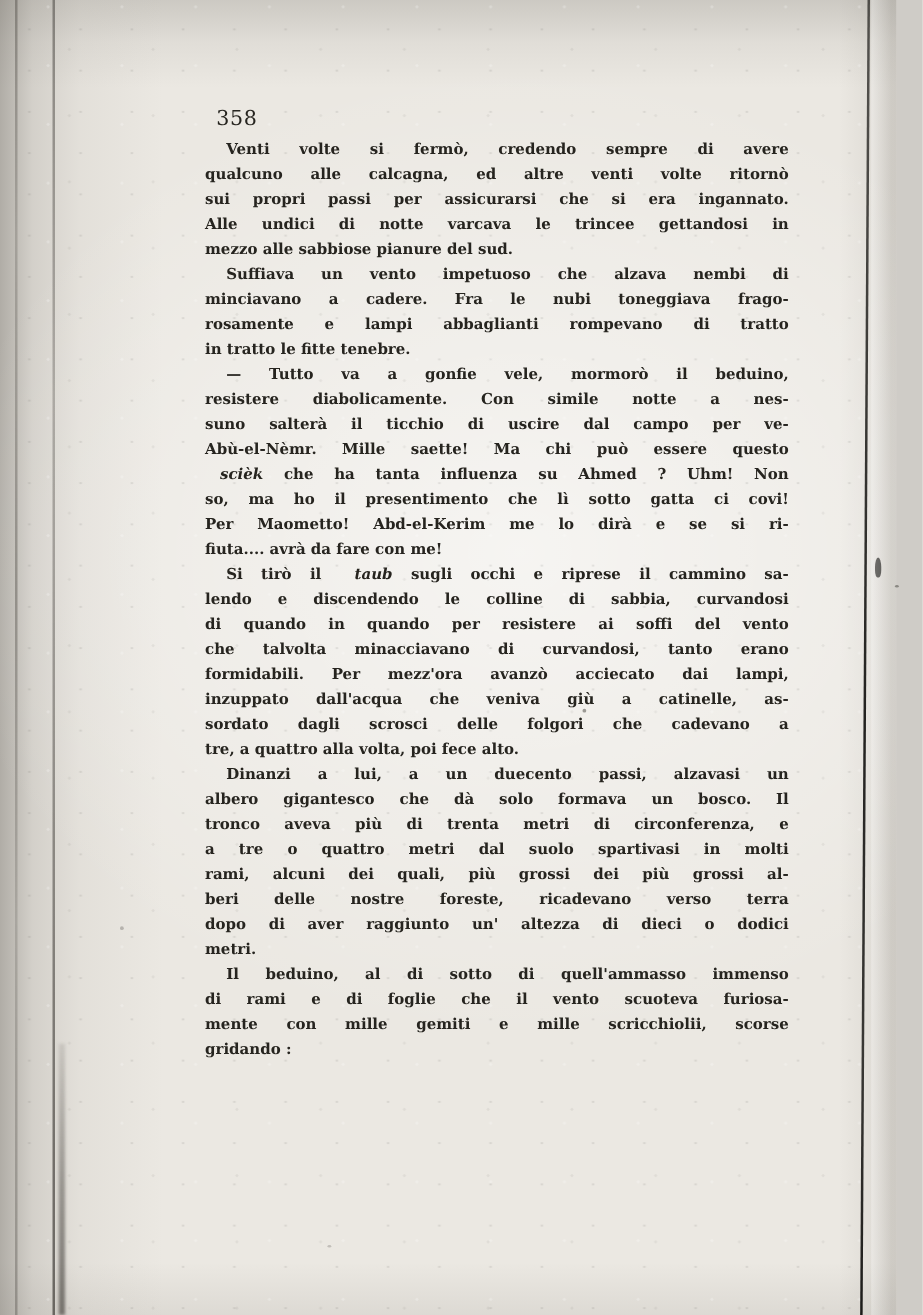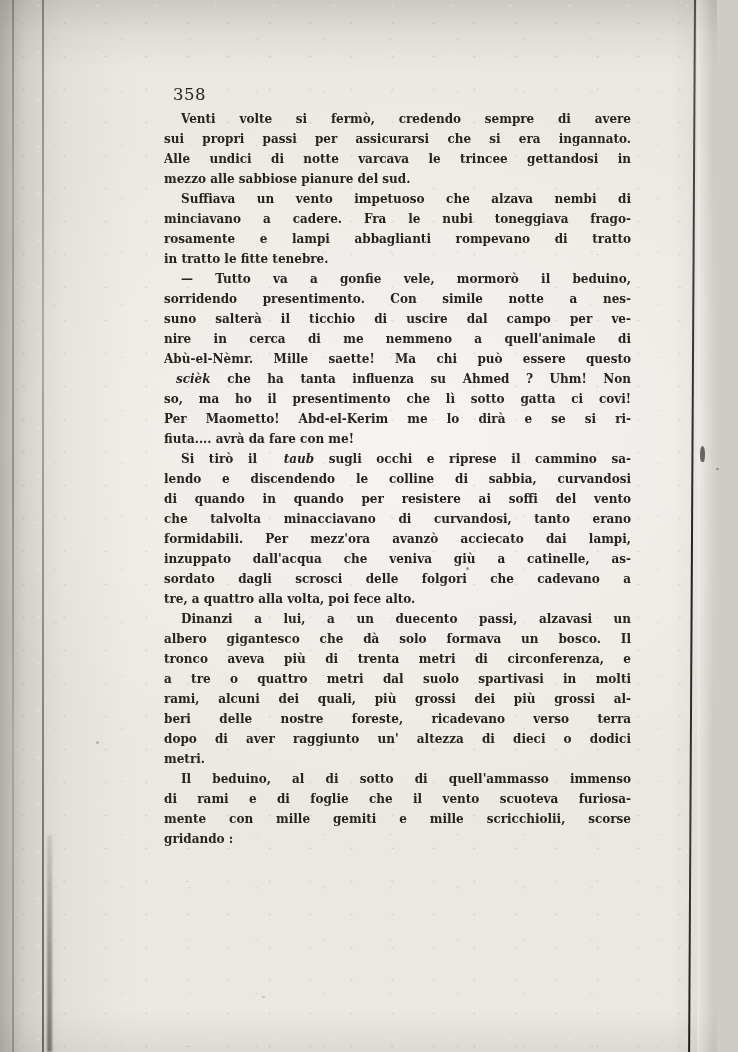--- a/index.html
+++ b/index.html
@@ -112,37 +112,37 @@
   <div class="speck s2"></div>
   <div class="speck s3"></div>
   <div class="speck s4"></div>
 
   <div class="page-number">358</div>
 
   <div class="text-block">
 
     <div class="para">
       <div class="ln indent">Venti volte si fermò, credendo sempre di avere</div>
+      <div class="ln">qualcuno alle calcagna, ed altre venti volte ritornò</div>
       <div class="ln">sui propri passi per assicurarsi che si era ingannato.</div>
       <div class="ln">Alle undici di notte varcava le trincee gettandosi in</div>
       <div class="ln last">mezzo alle sabbiose pianure del sud.</div>
     </div>
 
     <div class="para">
       <div class="ln indent">Suffiava un vento impetuoso che alzava nembi di</div>
       <div class="ln">minciavano a cadere. Fra le nubi toneggiava frago-</div>
       <div class="ln">rosamente e lampi abbaglianti rompevano di tratto</div>
       <div class="ln last">in tratto le fitte tenebre.</div>
     </div>
 
     <div class="para">
       <div class="ln indent">— Tutto va a gonfie vele, mormorò il beduino,</div>
-      <div class="ln">sorridendo presentimento. Con simile notte a nes-</div>
+      <div class="ln">resistere diabolicamente. Con simile notte a nes-</div>
       <div class="ln">suno salterà il ticchio di uscire dal campo per ve-</div>
-      <div class="ln">nire in cerca di me nemmeno a quell'animale di</div>
       <div class="ln">Abù-el-Nèmr. Mille saette! Ma chi può essere questo</div>
       <div class="ln"><span class="it">scièk</span><span> che ha tanta influenza su Ahmed ? Uhm! Non</span></div>
       <div class="ln">so, ma ho il presentimento che lì sotto gatta ci covi!</div>
       <div class="ln">Per Maometto! Abd-el-Kerim me lo dirà e se si ri-</div>
       <div class="ln last">fiuta.... avrà da fare con me!</div>
     </div>
 
     <div class="para">
       <div class="ln indent"><span>Si tirò il </span><span class="it">taub</span><span> sugli occhi e riprese il cammino sa-</span></div>
       <div class="ln">lendo e discendendo le colline di sabbia, curvandosi</div>

